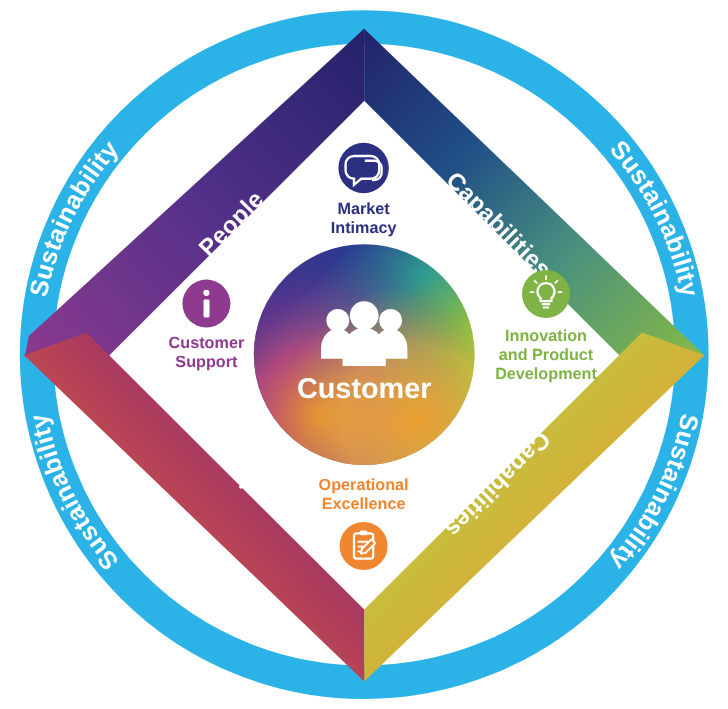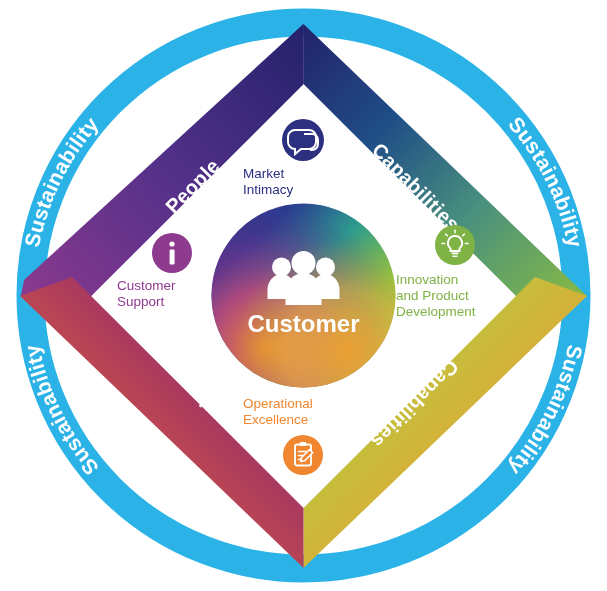--- a/index.html
+++ b/index.html
@@ -8,22 +8,22 @@
   #stage{position:relative;width:607px;height:591px;background:#fff;}
   svg#diagram{position:absolute;left:0;top:0;width:607px;height:591px;display:block;}
 
   .ring-label{font-family:"Liberation Sans","DejaVu Sans",sans-serif;
               font-size:21px;font-weight:bold;fill:#ffffff;letter-spacing:.2px;}
   .edge-label{font-family:"Liberation Sans","DejaVu Sans",sans-serif;
               font-size:20px;font-weight:bold;fill:#ffffff;letter-spacing:.2px;}
   .center-label{font-family:"Liberation Sans","DejaVu Sans",sans-serif;
                 font-size:24px;font-weight:bold;fill:#ffffff;}
 
-  .node{position:absolute;text-align:left;line-height:1.18;
-        font-size:13.5px;font-weight:normal;}
+  .node{position:absolute;text-align:center;line-height:1.18;
+        font-size:13.5px;font-weight:bold;}
   .node .lbl{display:block;white-space:pre-line;}
 </style>
 </head>
 <body>
 
 <div id="stage">
 
   <svg id="diagram" viewBox="0 0 607 591">
     <defs>
 

